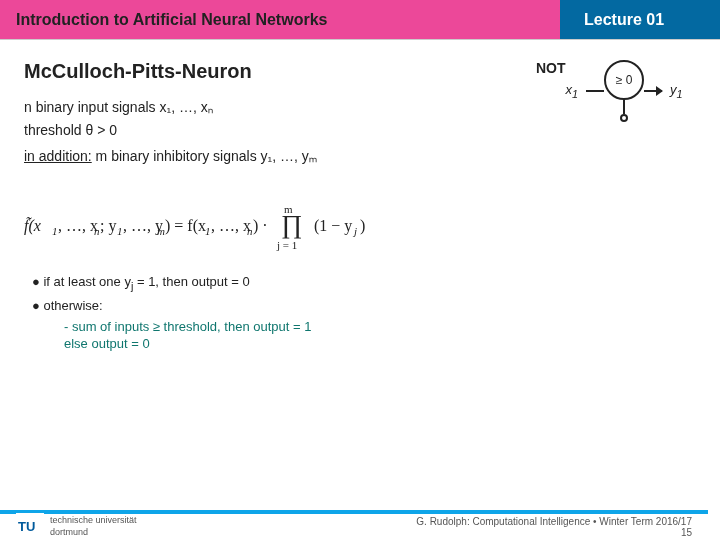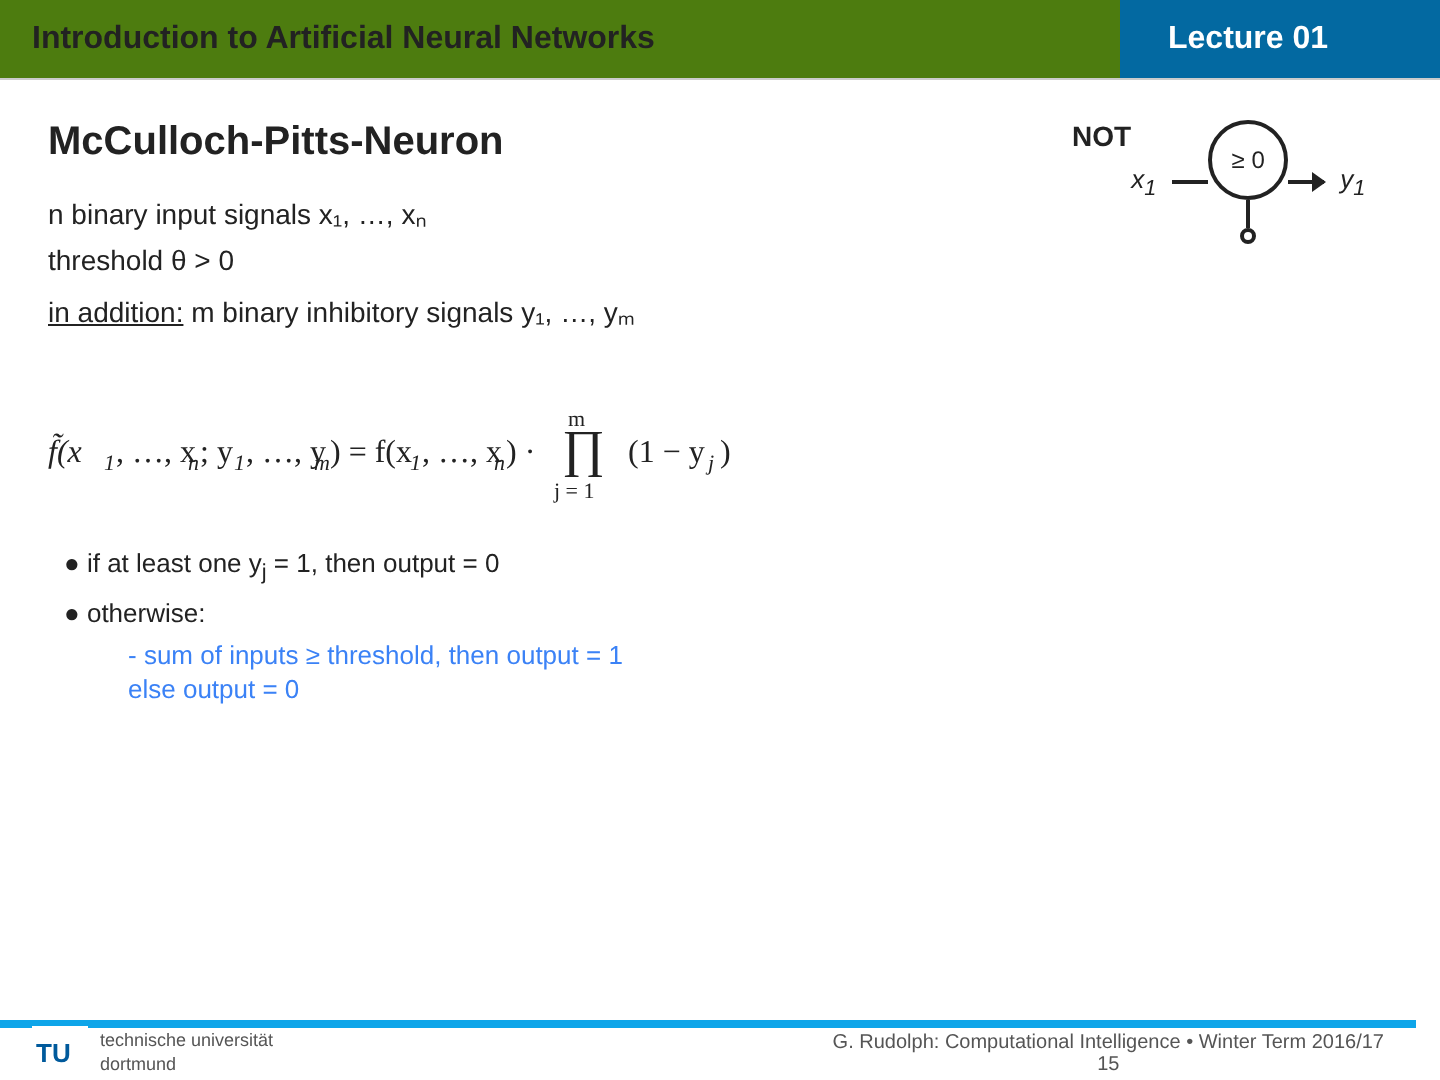--- a/index.html
+++ b/index.html
@@ -17,21 +17,21 @@
     .header {
       display: flex;
       align-items: stretch;
       height: 40px;
       background: #ffffff;
       border-bottom: 1px solid #ccc;
     }
 
     .header-title {
       flex: 1;
-      background: #4d7c0f;
+      background: #ec4899;
       display: flex;
       align-items: center;
       padding: 0 16px;
       font-size: 16px;
       font-weight: bold;
       color: #222;
     }
 
     .header-lecture {
       background: #0369a1;
@@ -209,21 +209,21 @@
       align-items: flex-start;
     }
 
     .sub-bullets {
       margin-left: 32px;
       margin-top: 2px;
     }
 
     .sub-bullet {
       font-size: 13px;
-      color: #3b82f6;
+      color: #0f766e;
       margin-bottom: 2px;
     }
 
     
     .footer {
       position: absolute;
       bottom: 0;
       left: 0;
       right: 12px;
       height: 30px;
@@ -247,21 +247,21 @@
     .footer-uni {
       margin-left: 6px;
       font-size: 9px;
       color: #555;
       line-height: 1.3;
     }
 
     .footer-citation {
       font-size: 10px;
       color: #555;
-      text-align: center;
+      text-align: right;
     }
 
     
     .neuron-wrapper {
       display: flex;
       flex-direction: column;
       align-items: center;
     }
 
     .vertical-line {

